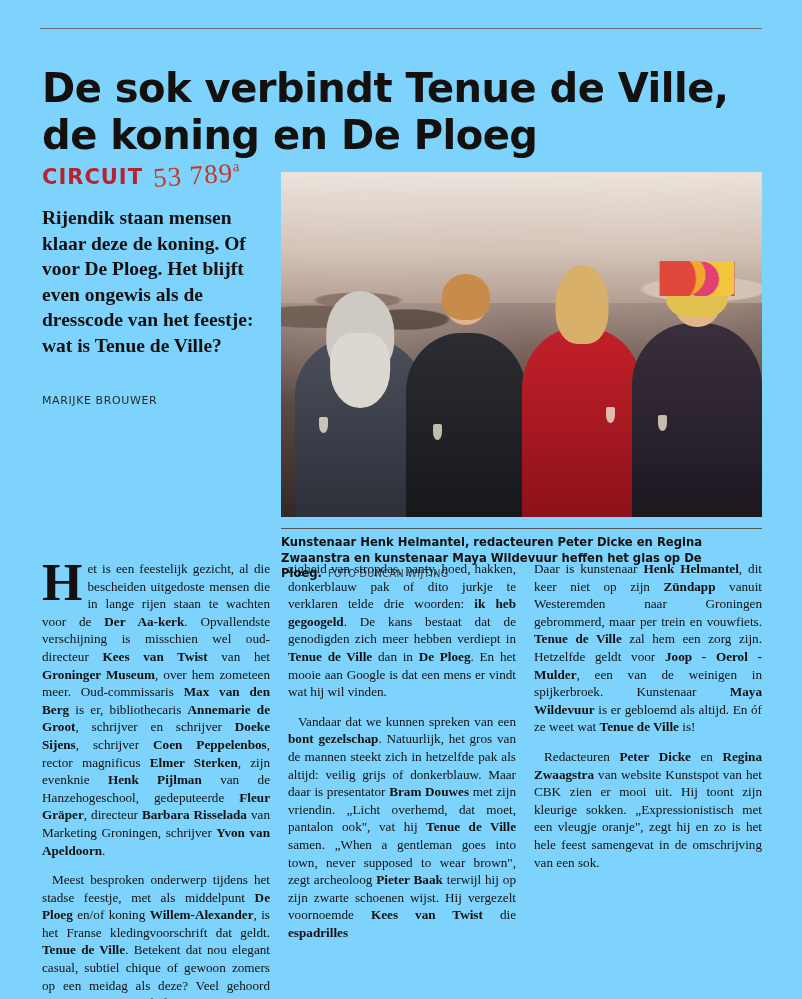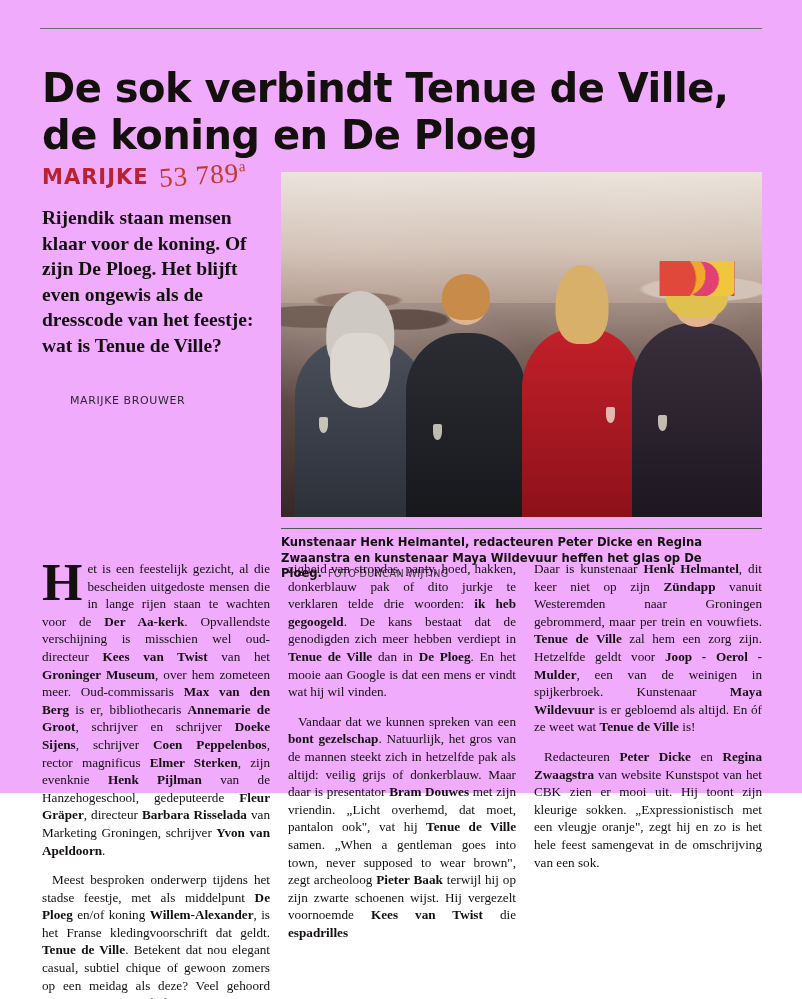--- a/index.html
+++ b/index.html
@@ -10,22 +10,22 @@
   body {
     width: 802px;
     height: 999px;
     overflow: hidden;
     font-family: "Liberation Serif", serif;
     color: #111;
   }
   .page {
     position: relative;
     width: 802px;
-    height: 793px;
-    background: #f0abfc;
+    height: 999px;
+    background: #7dd3fc;
     box-sizing: border-box;
     padding: 0 40px;
   }
   .topline {
     position: absolute;
     left: 40px;
     right: 40px;
     top: 28px;
     height: 1px;
     background: #6d6d6d;
@@ -77,21 +77,20 @@
     font-size: 19.5px;
     line-height: 25.5px;
     color: #13100f;
   }
   .byline {
     margin-top: 36px;
     font-family: "DejaVu Sans", sans-serif;
     font-size: 11px;
     letter-spacing: 0.6px;
     color: #2a2a2a;
-    margin-left: 28px;
   }
   
   .photo-wrap {
     position: absolute;
     left: 281px;
     top: 172px;
     width: 481px;
   }
   .photo {
     position: relative;
@@ -242,23 +241,23 @@
 <body>
 
 <div class="page">
 
   <div class="topline"></div>
 
   <h1 class="headline">De sok verbindt Tenue de Ville, de koning en De Ploeg</h1>
 
   <div class="leftcol">
     <div>
-      <span class="circuit">MARIJKE</span><span class="handwriting"><span>53 789</span><span class="sup">a</span></span>
-    </div>
-    <div class="intro">Rijendik staan mensen klaar voor de koning. Of zijn De Ploeg. Het blijft even ongewis als de dresscode van het feestje: wat is Tenue de Ville?</div>
+      <span class="circuit">CIRCUIT</span><span class="handwriting"><span>53 789</span><span class="sup">a</span></span>
+    </div>
+    <div class="intro">Rijendik staan mensen klaar deze de koning. Of voor De Ploeg. Het blijft even ongewis als de dresscode van het feestje: wat is Tenue de Ville?</div>
     <div class="byline">MARIJKE BROUWER</div>
   </div>
 
   <div class="photo-wrap">
     <div class="photo">
       <div class="ph-bg"></div>
       <div class="ph-wall"></div>
       <div class="ph-crowd"></div>
 
       <div class="person p1">

